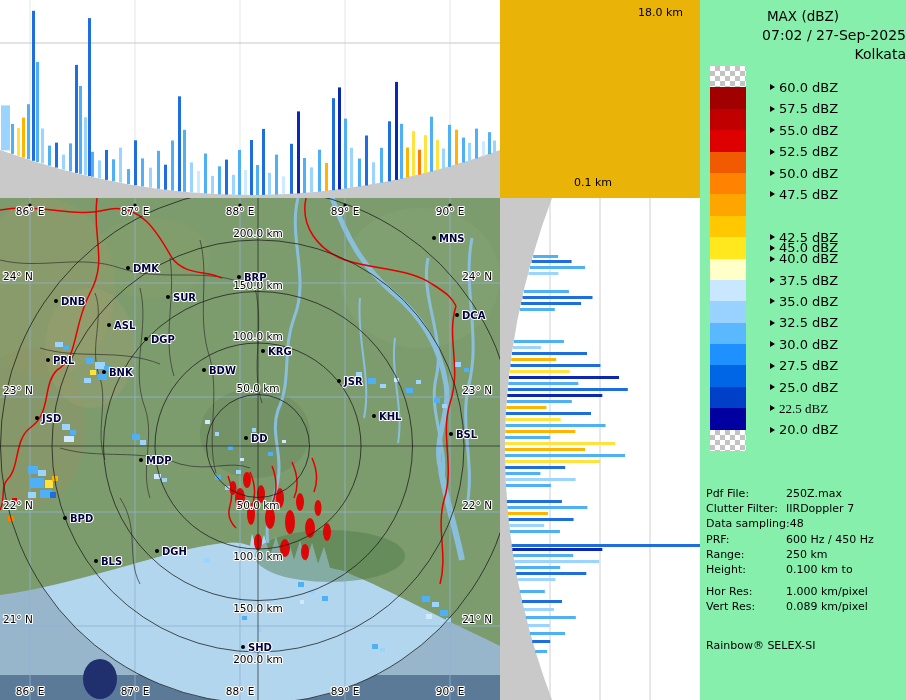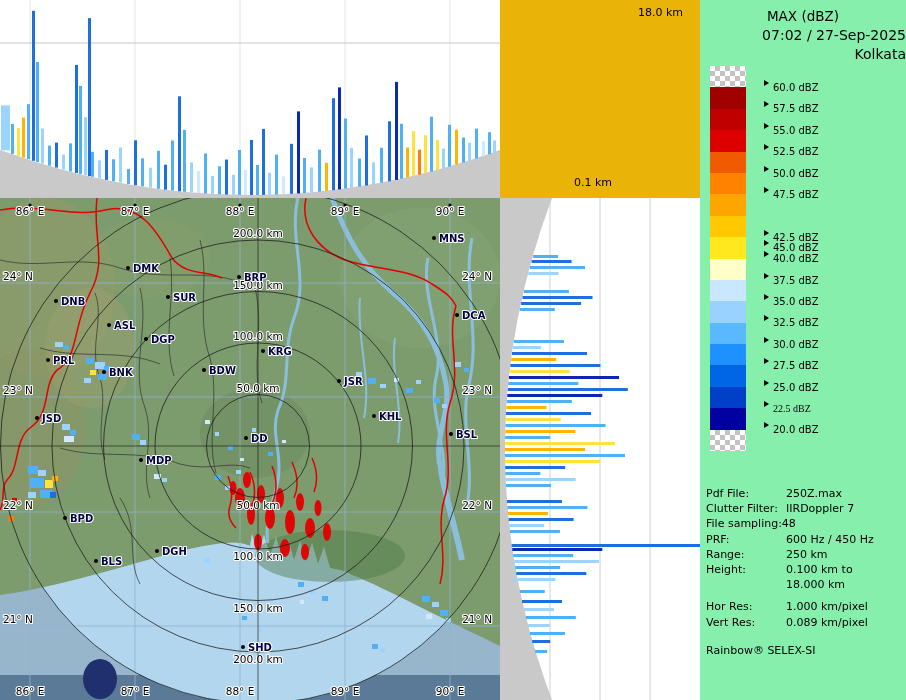--- a/index.html
+++ b/index.html
@@ -11,28 +11,28 @@
 #axis-top{position:absolute;left:138px;top:6px;font-size:11px;}
 #axis-bottom{position:absolute;left:74px;top:176px;font-size:11px;}
 #map-panel{left:0;top:198px;width:500px;height:502px;}
 #right-panel{left:500px;top:198px;width:200px;height:502px;}
 #legend{left:700px;top:0;width:206px;height:700px;background:#86efac;}
 .legend-title{margin-top:8px;text-align:center;font-size:13.5px;}
 .legend-sub{text-align:right;font-size:14px;margin-top:3px;}
 #colorbar{position:absolute;left:10px;top:66px;width:36px;}
 .swatch{width:36px;height:21.4px;}
 .checker{background-image:conic-gradient(#c3c3c3 25%,#fff 0 50%,#c3c3c3 0 75%,#fff 0);background-size:10px 10px;}
-.legend-label{position:absolute;left:64px;font-size:10px;height:15px;line-height:15px;white-space:nowrap;display:flex;align-items:flex-start;}
+.legend-label{position:absolute;left:70px;font-size:13px;height:15px;line-height:15px;white-space:nowrap;display:flex;align-items:center;}
 .arrow{display:inline-block;width:0;height:0;border-left:5px solid #000;border-top:3.5px solid transparent;border-bottom:3.5px solid transparent;margin-right:4px;}
 #info{position:absolute;left:6px;top:486px;width:198px;font-size:11px;line-height:15.2px;}
 .info-row{display:flex;}
 .info-row.gap{margin-top:7px;}
 .info-label{flex:0 0 80px;white-space:nowrap;}
 .info-value{flex:1;white-space:nowrap;}
-#brand{margin-top:13px;}
+#brand{margin-top:23px;}
 svg{display:block;}
 svg text{font-family:"DejaVu Sans","Liberation Sans",sans-serif;}
 .grid-label{font-size:10.5px;fill:#000;stroke:#fff;stroke-width:2.2px;paint-order:stroke;stroke-linejoin:round;}
 .ring-label{font-size:10.5px;fill:#000;stroke:#fff;stroke-width:2.2px;paint-order:stroke;stroke-linejoin:round;}
 .city-label{font-size:10px;font-weight:bold;fill:#000040;stroke:#fff;stroke-width:2px;paint-order:stroke;stroke-linejoin:round;}
 </style>
 </head>
 <body>
 
 <div id="app">
@@ -480,38 +480,34 @@
       <div id="info-rows">
           <div class="info-row">
             <span class="info-label">Pdf File:</span>
             <span class="info-value">250Z.max</span>
           </div>
           <div class="info-row">
             <span class="info-label">Clutter Filter:</span>
             <span class="info-value">IIRDoppler 7</span>
           </div>
           <div class="info-row">
-            <span class="info-label">File sampling:48</span>
+            <span class="info-label">Data sampling:48</span>
             <span class="info-value"></span>
           </div>
           <div class="info-row">
             <span class="info-label">PRF:</span>
             <span class="info-value">600 Hz / 450 Hz</span>
           </div>
           <div class="info-row">
             <span class="info-label">Range:</span>
             <span class="info-value">250 km</span>
           </div>
           <div class="info-row">
             <span class="info-label">Height:</span>
             <span class="info-value">0.100 km to</span>
-          </div>
-          <div class="info-row">
-            <span class="info-label"></span>
-            <span class="info-value">18.000 km</span>
           </div>
           <div class="info-row gap">
             <span class="info-label">Hor Res:</span>
             <span class="info-value">1.000 km/pixel</span>
           </div>
           <div class="info-row">
             <span class="info-label">Vert Res:</span>
             <span class="info-value">0.089 km/pixel</span>
           </div>
         </div>

